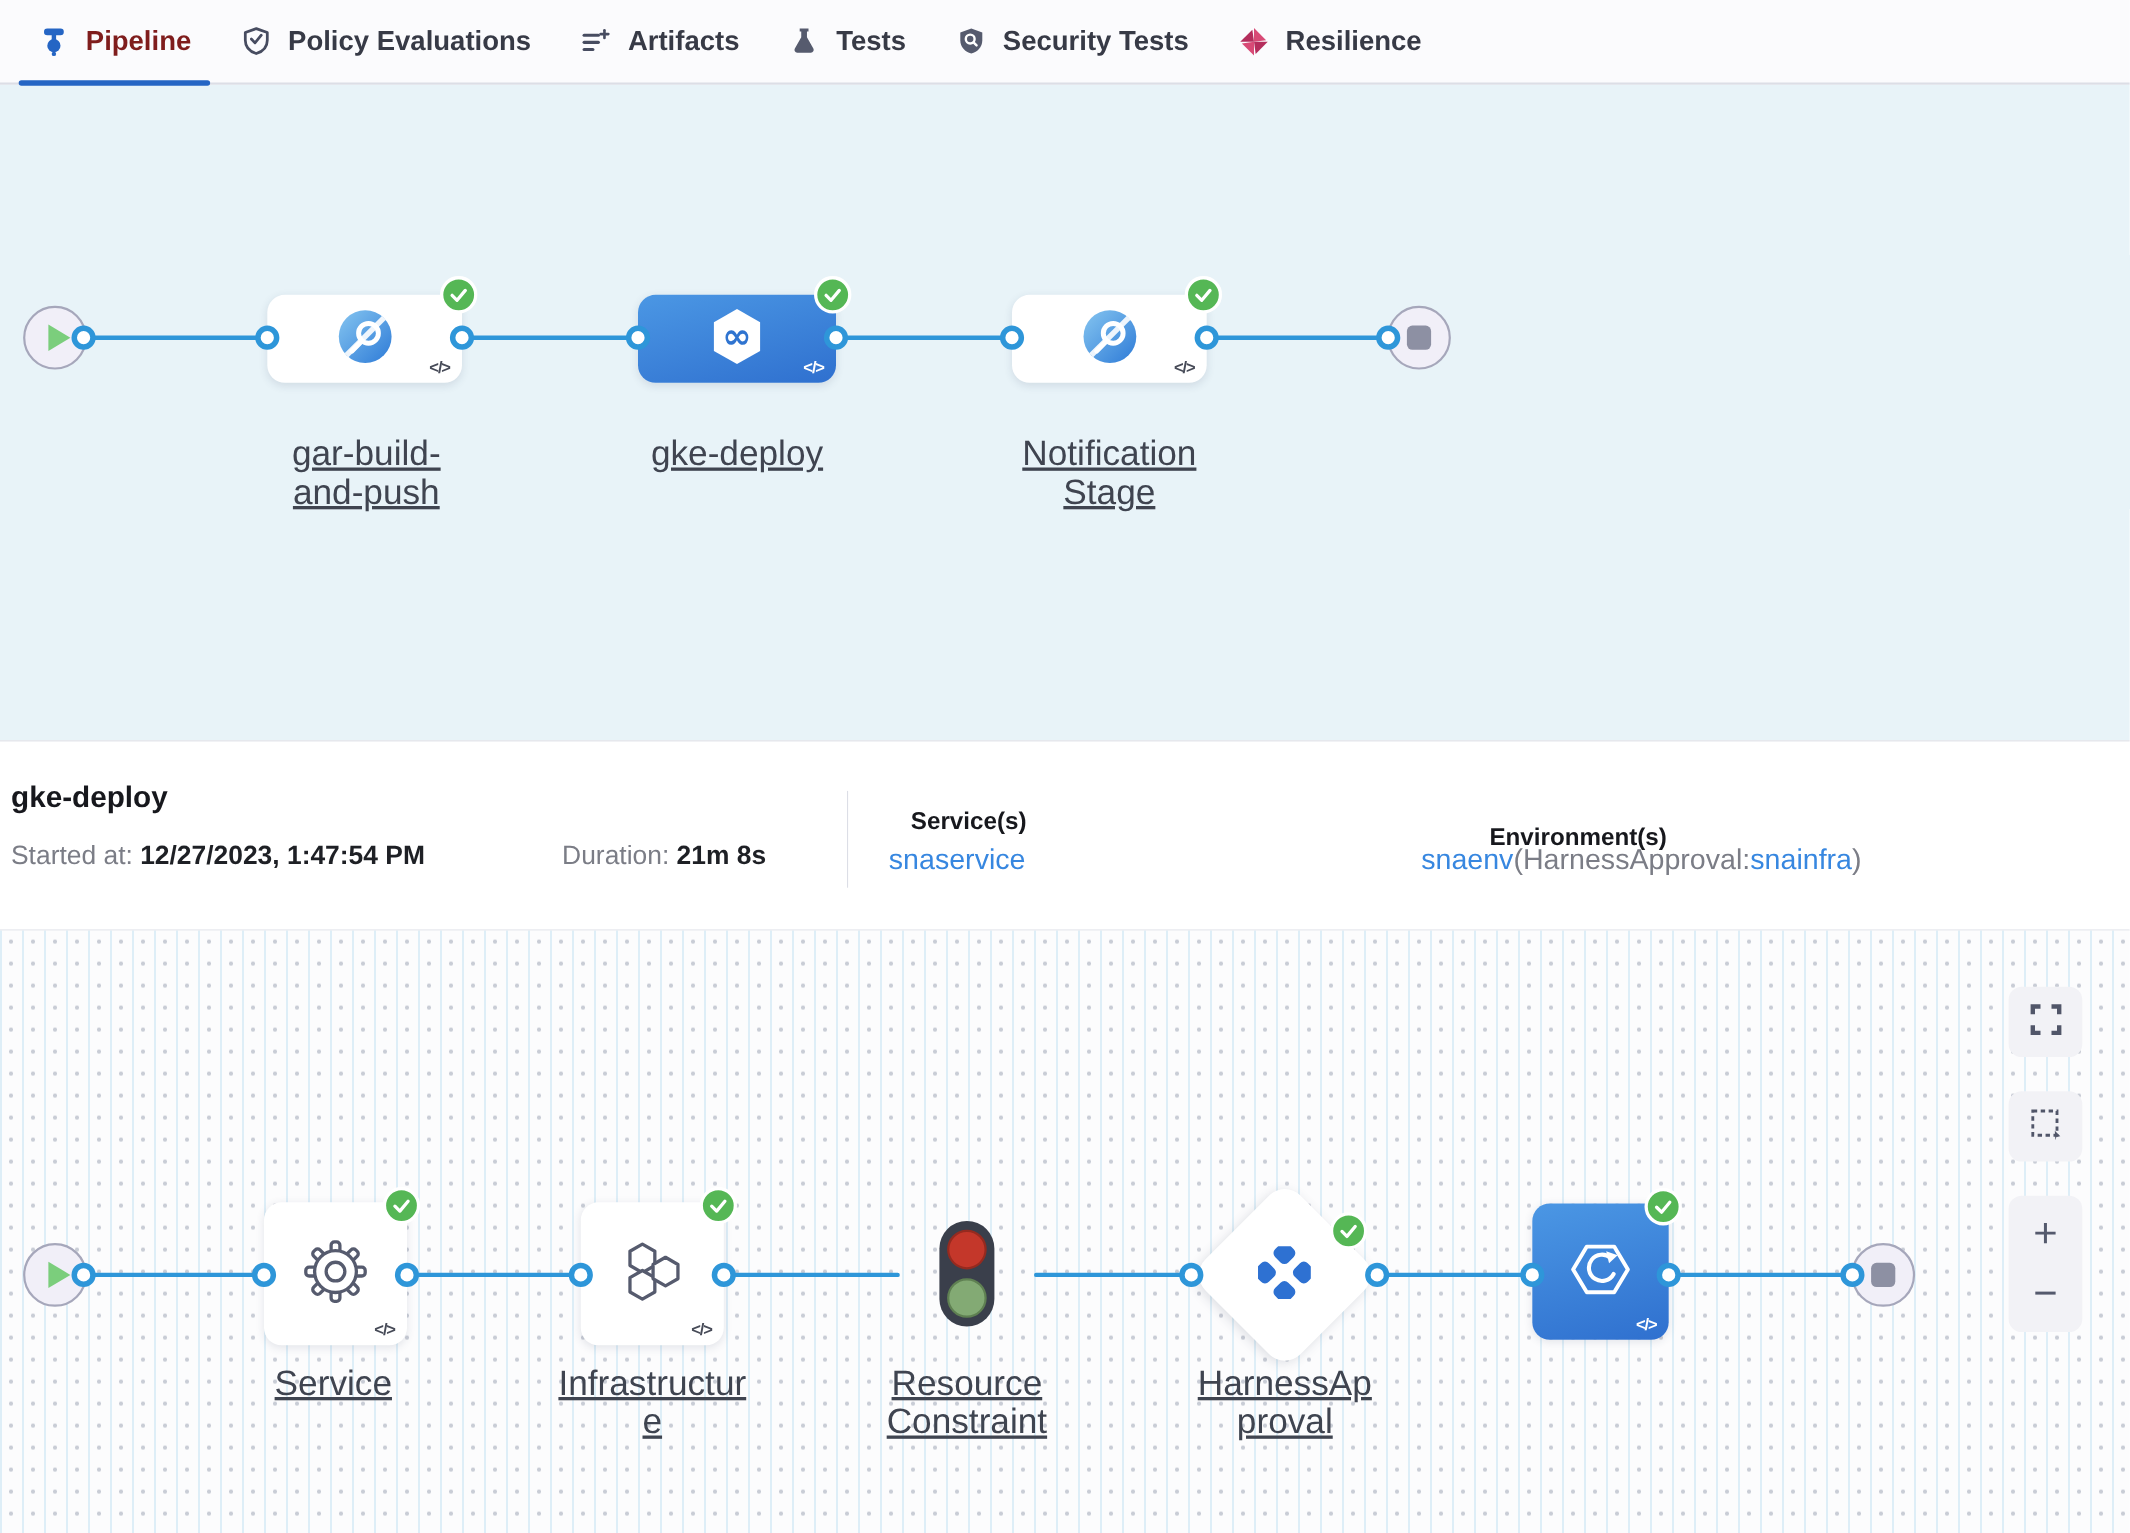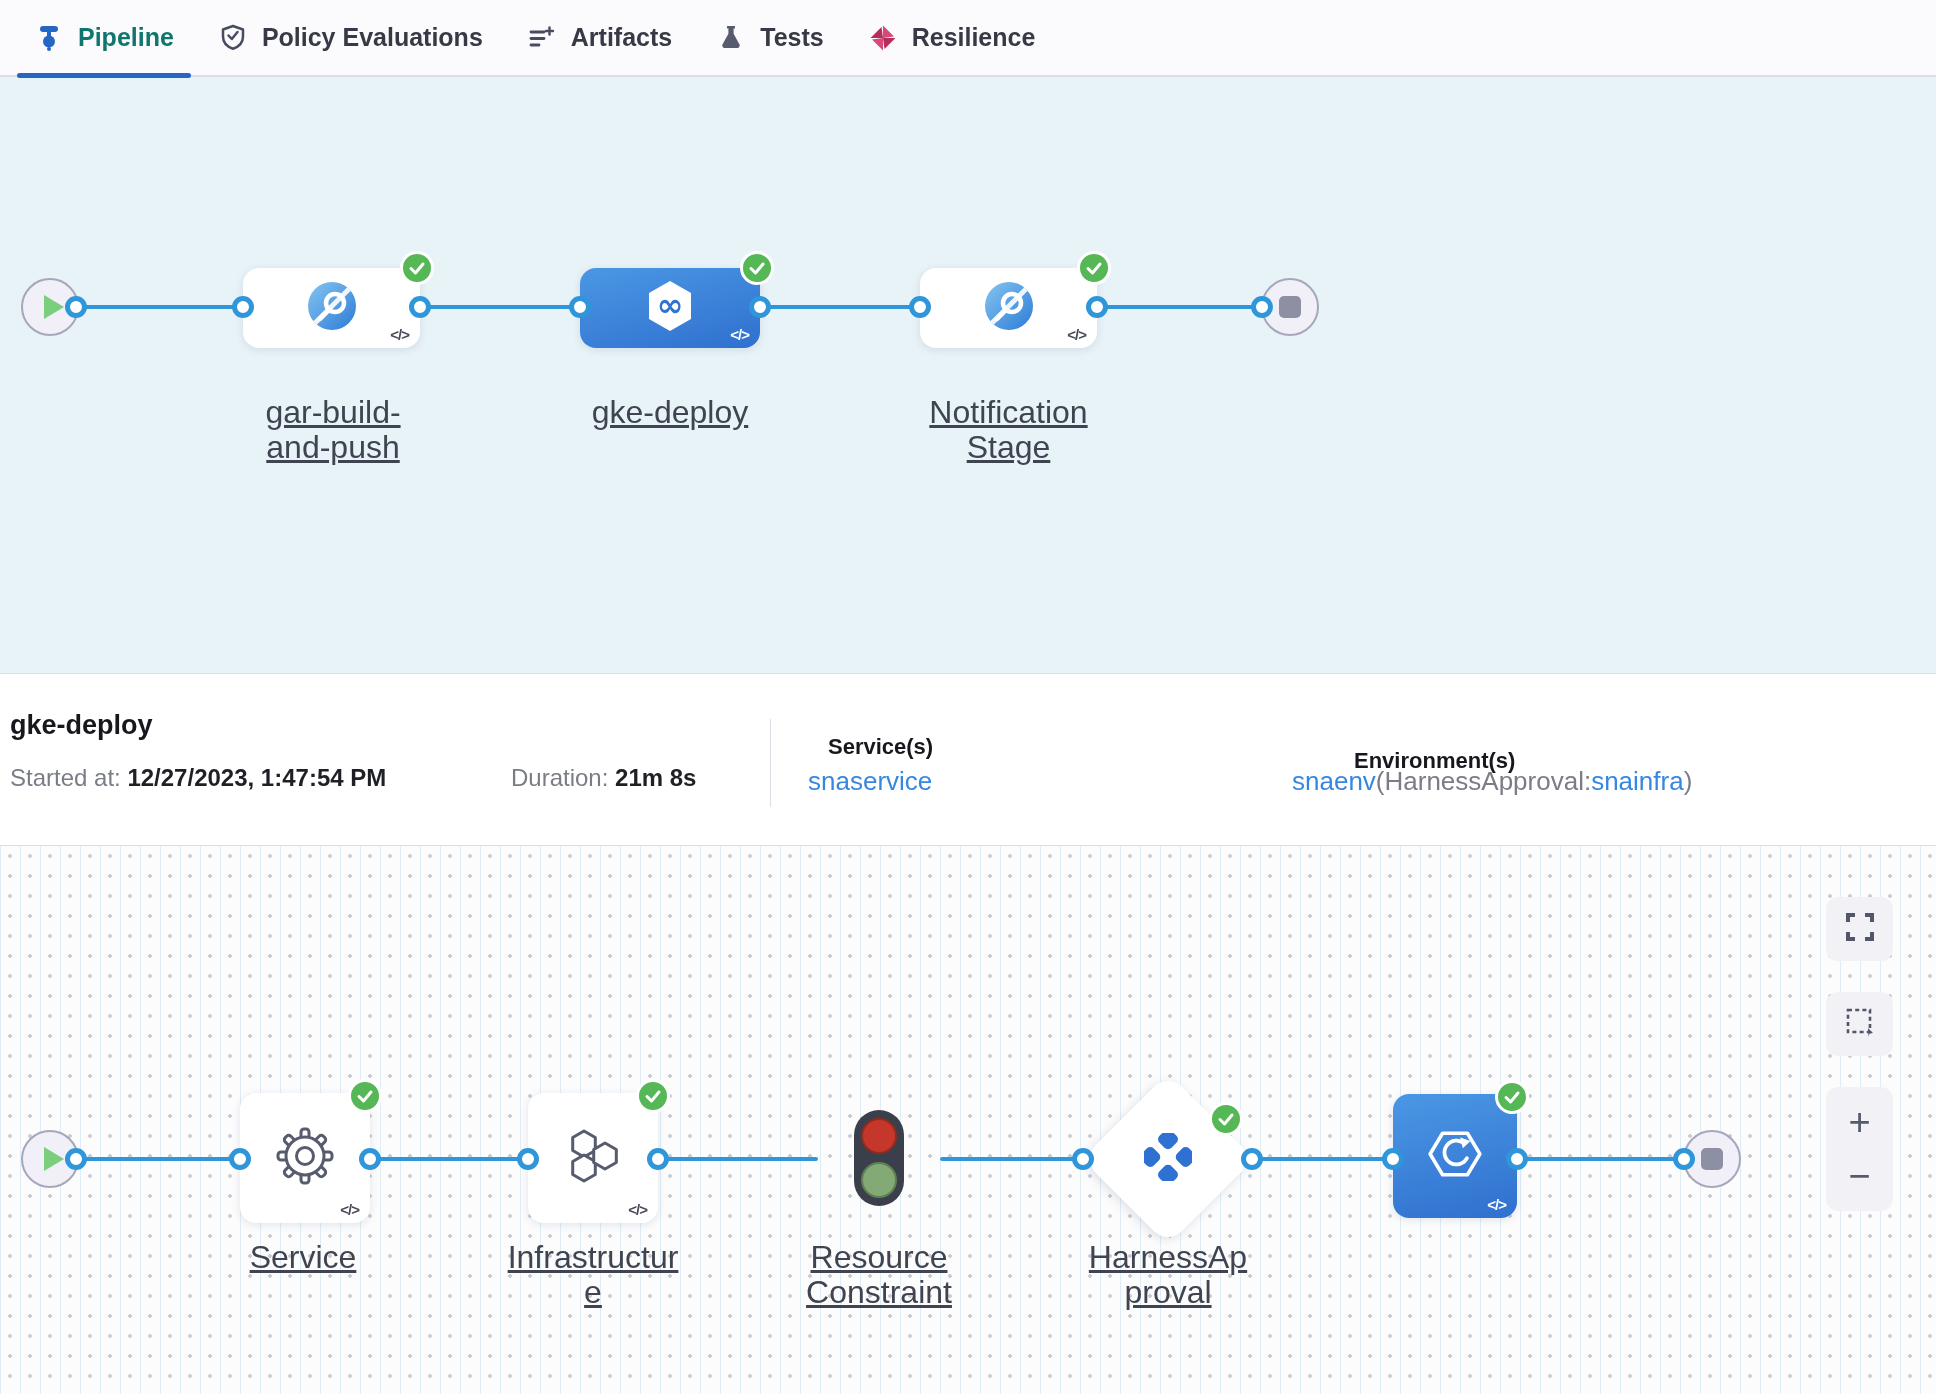--- a/index.html
+++ b/index.html
@@ -7,21 +7,21 @@
     font-family:"Liberation Sans","DejaVu Sans",sans-serif; }
 
   
   .tabbar { position:absolute; top:0; left:0; width:1936px; height:77px;
     background:#fbfbfd; border-bottom:2px solid #dcdee6; display:flex;
     align-items:center; padding-left:12px; z-index:10; }
   .tab { position:relative; height:77px; display:flex; align-items:center;
     gap:14px; padding:0 22px; font-size:25px; font-weight:600; color:#373a46;
     cursor:pointer; white-space:nowrap; }
   .tab svg { display:block; }
-  .tab.active { color:#0f766e; font-weight:700; }
+  .tab.active { color:#7f1d1d; font-weight:700; }
   .tab-underline { position:absolute; left:5px; right:5px; bottom:-2px;
     height:5px; border-radius:4px; background:#2565c4; }
 
   
   .stage-section { position:absolute; top:77px; left:0; width:1936px; height:596px;
     background:#e8f3f8; }
   .details-bar { position:absolute; top:673px; left:0; width:1936px; height:173px;
     background:#ffffff; border-top:1px solid #dcdee6; border-bottom:1px solid #dcdee6; }
   .step-section { position:absolute; top:846px; left:0; width:1936px; height:548px;
     background-color:#fcfcfd;
@@ -125,20 +125,30 @@
     <span>
       <svg width="30" height="30" viewBox="0 0 30 30" fill="#565b6e">
         <path d="M11,3 h8 v2.6 h-1.4 v5.2 l5.8,10.4 c0.9,1.7 -0.3,3.8 -2.2,3.8 H8.8 c-1.9,0 -3.1,-2.1 -2.2,-3.8 L12.4,10.8 V5.6 H11 Z"></path>
       </svg>
     </span>
     <span>Tests</span>
   </div>
   <div class="tab">
     <span>
       <svg width="30" height="30" viewBox="0 0 30 30">
+        <path d="M15,3 L25,6.5 V13.5 C25,20 20.7,23.8 15,25.7 C9.3,23.8 5,20 5,13.5 V6.5 Z" fill="#565b6e"></path>
+        <circle cx="14" cy="12.5" r="4" fill="none" stroke="#fff" stroke-width="2.2"></circle>
+        <line x1="17" y1="15.5" x2="19.8" y2="18.3" stroke="#fff" stroke-width="2.2" stroke-linecap="round"></line>
+      </svg>
+    </span>
+    <span>Security Tests</span>
+  </div>
+  <div class="tab">
+    <span>
+      <svg width="30" height="30" viewBox="0 0 30 30">
         <path d="M15,15 L15,2.5 L26,13.5 Z" fill="#d84a76"></path>
         <path d="M15,15 L27.5,15 L16.5,26 Z" fill="#b42d5c"></path>
         <path d="M15,15 L15,27.5 L4,16.5 Z" fill="#d84a76"></path>
         <path d="M15,15 L2.5,15 L13.5,4 Z" fill="#b42d5c"></path>
       </svg>
     </span>
     <span>Resilience</span>
   </div>
 </div>
 

